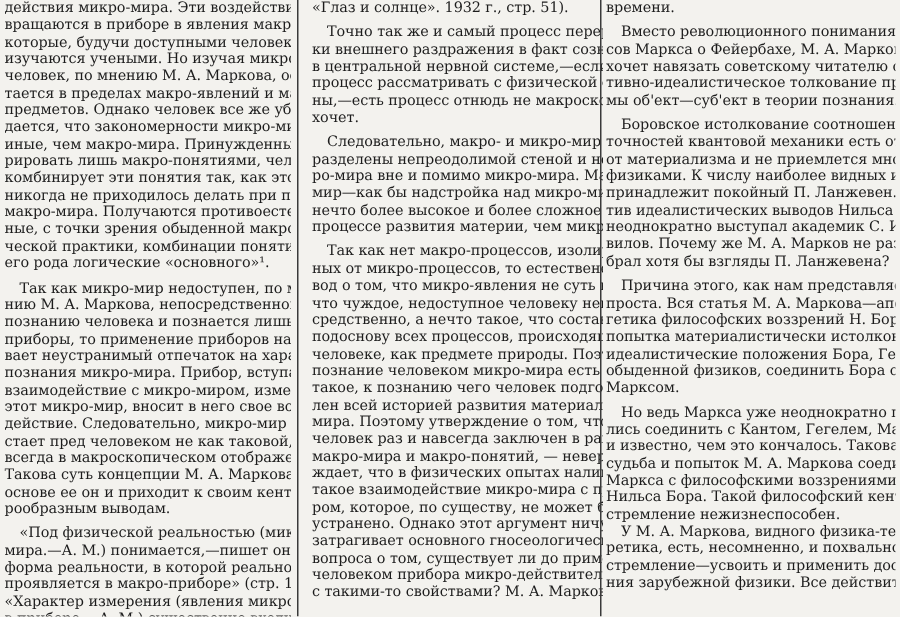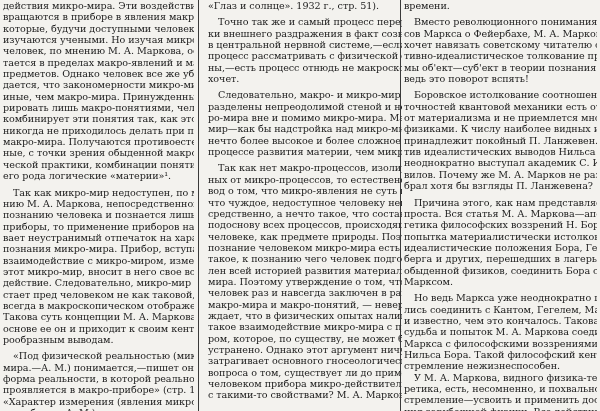--- a/index.html
+++ b/index.html
@@ -44,21 +44,21 @@
       <span class="line">тается в пределах макро-явлений и макро-</span>
       <span class="line">предметов. Однако человек все же убеж-</span>
       <span class="line">дается, что закономерности микро-мира</span>
       <span class="line">иные, чем макро-мира. Принужденный опе-</span>
       <span class="line">рировать лишь макро-понятиями, человек</span>
       <span class="line">комбинирует эти понятия так, как это ему</span>
       <span class="line">никогда не приходилось делать при познании</span>
       <span class="line">макро-мира. Получаются противоестествен-</span>
       <span class="line">ные, с точки зрения обыденной макроскопи-</span>
       <span class="line">ческой практики, комбинации понятий—сво-</span>
-      <span class="line last">его рода логические «материи»¹.</span>
+      <span class="line last">его рода логические «основного»¹.</span>
       <div class="gap"></div>
       <span class="line indent">Так как микро-мир недоступен, по мне-</span>
       <span class="line">нию М. А. Маркова, непосредственному</span>
       <span class="line">познанию человека и познается лишь через</span>
       <span class="line">приборы, то применение приборов наклады-</span>
       <span class="line">вает неустранимый отпечаток на характер</span>
       <span class="line">познания микро-мира. Прибор, вступая во</span>
       <span class="line">взаимодействие с микро-миром, изменяет</span>
       <span class="line">этот микро-мир, вносит в него свое воз-</span>
       <span class="line">действие. Следовательно, микро-мир пред-</span>
@@ -117,38 +117,36 @@
     </div>
   <div class="rule rule2"></div>
   <div class="col col3">
       <span class="line last">времени.</span>
       <div class="gap"></div>
       <span class="line indent">Вместо революционного понимания тези-</span>
       <span class="line">сов Маркса о Фейербахе, М. А. Марков</span>
       <span class="line">хочет навязать советскому читателю суб'ек-</span>
       <span class="line">тивно-идеалистическое толкование пробле-</span>
       <span class="line">мы об'ект—суб'ект в теории познания. Но</span>
-      <span class="line last">ведь это поворот вспять!</span>
       <div class="gap"></div>
       <span class="line indent">Боровское истолкование соотношения не-</span>
       <span class="line">точностей квантовой механики есть отход</span>
       <span class="line">от материализма и не приемлется многими</span>
       <span class="line">физиками. К числу наиболее видных из них</span>
       <span class="line">принадлежит покойный П. Ланжевен. Про-</span>
       <span class="line">тив идеалистических выводов Нильса Бора</span>
       <span class="line">неоднократно выступал академик С. И. Ва-</span>
       <span class="line">вилов. Почему же М. А. Марков не разо-</span>
       <span class="line last">брал хотя бы взгляды П. Ланжевена?</span>
       <div class="gap"></div>
       <span class="line indent">Причина этого, как нам представляется,</span>
       <span class="line">проста. Вся статья М. А. Маркова—аполо-</span>
       <span class="line">гетика философских воззрений Н. Бора,</span>
       <span class="line">попытка материалистически истолковать</span>
       <span class="line">идеалистические положения Бора, Гейзен-</span>
-      <span class="line">берга и других, перешедших в лагерь</span>
       <span class="line">обыденной физиков, соединить Бора с</span>
       <span class="line last">Марксом.</span>
       <div class="gap"></div>
       <span class="line indent">Но ведь Маркса уже неоднократно пыта-</span>
       <span class="line">лись соединить с Кантом, Гегелем, Махом,</span>
       <span class="line">и известно, чем это кончалось. Такова же</span>
       <span class="line">судьба и попыток М. А. Маркова соединить</span>
       <span class="line">Маркса с философскими воззрениями</span>
       <span class="line">Нильса Бора. Такой философский кентавр</span>
       <span class="line last">стремление нежизнеспособен.</span>

